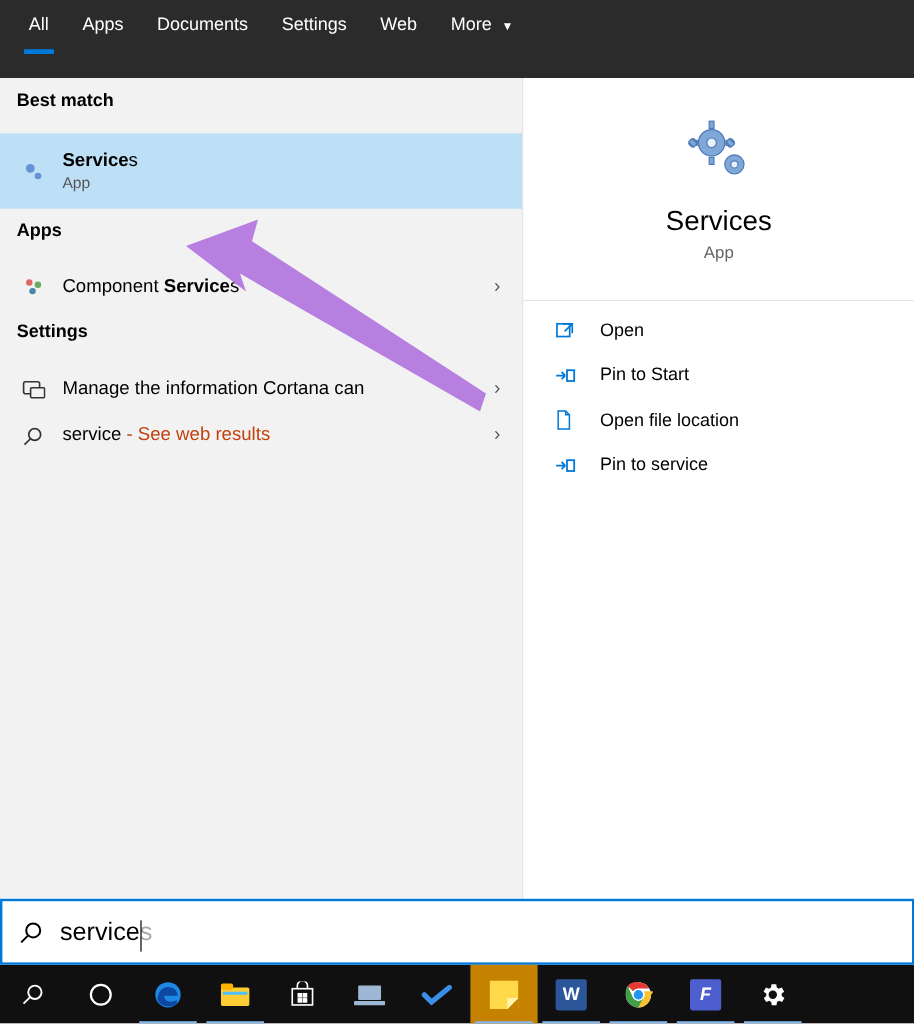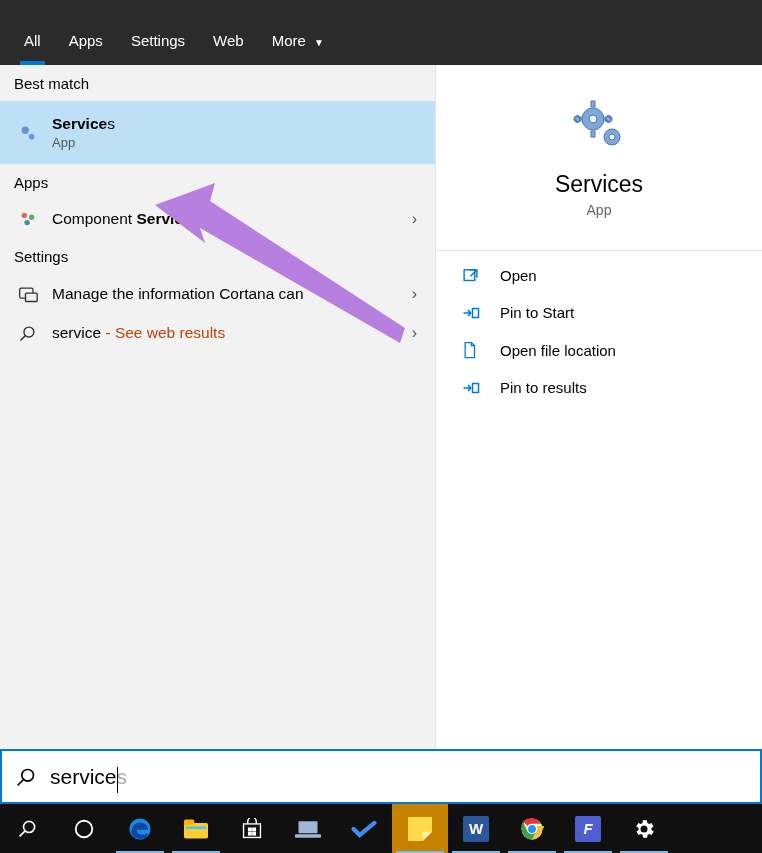--- a/index.html
+++ b/index.html
@@ -1,30 +1,30 @@
 <!DOCTYPE html>
 <html><head>
 <meta charset="utf-8">
 <style>
   * { box-sizing: border-box; margin: 0; padding: 0; font-family: "Segoe UI", Arial, sans-serif; }
   html, body { width: 762px; height: 853px; overflow: hidden; background: #fff; }
 
   
-  .tabbar { height: 65px; background: #2b2b2b; display: flex; align-items: flex-end; padding: 0 10px; }
+  .tabbar { height: 65px; background: #2b2b2b; display: flex; align-items: flex-start; padding: 0 10px; }
   .tab { color: #fff; font-size: 15px; padding: 12px 14px 16px; cursor: pointer; position: relative; }
   .tab.active::after { content: ""; position: absolute; left: 10px; right: 10px; bottom: 0; height: 4px; background: #0078d7; }
   .tab .chev { margin-left: 4px; font-size: 10px; }
 
   
   .main { display: flex; height: 684px; }
   .left { width: 435px; background: #f2f2f2; display: flex; flex-direction: column; position: relative; }
   .left-scroll { flex: 1; overflow: hidden; }
   .right { flex: 1; background: #fff; display: flex; flex-direction: column; border-left: 1px solid #e5e5e5; }
 
-  .section-hdr { font-weight: 400; font-size: 15px; padding: 10px 14px 9px; color: #000; }
+  .section-hdr { font-weight: 700; font-size: 15px; padding: 10px 14px 19px; color: #000; }
 
   .result { display: flex; align-items: center; padding: 10px 14px; cursor: pointer; position: relative; color:#000; }
   .result.best { background: #bde0f7; padding: 14px 14px; }
   .result .icon-slot { width: 28px; display: flex; justify-content: center; margin-right: 10px; font-size: 18px; color:#444; }
   .result .text { flex: 1; font-size: 15.5px; }
   .result .sub { font-size: 13px; color: #555; margin-top: 2px; }
   .result .chev-r { font-size: 16px; color: #555; padding: 0 4px; }
   .faded { color: #c2410c; }
   .normal { font-weight: 400; }
   .bold  { font-weight: 600; }
@@ -55,20 +55,21 @@
 
   
   .arrow { position: absolute; top: 118px; left: 155px; width: 250px; height: 160px; pointer-events: none; }
 </style>
 </head>
 <body>
 
 <div class="tabbar">
   <div class="tab active">All</div>
   <div class="tab">Apps</div>
+  <div class="tab">Documents</div>
   <div class="tab">Settings</div>
   <div class="tab">Web</div>
   <div class="tab">
     <span>More</span>
     <span class="chev">▼</span>
   </div>
 </div>
 
 <div class="main">
   <div class="left">
@@ -199,21 +200,21 @@
       </span>
       <span>Open file location</span>
     </div>
     <div class="action">
       <span class="aicon">
         <svg width="18" height="16" viewBox="0 0 24 20" fill="none" stroke="#0078d7" stroke-width="2">
             <path d="M2 10h10M12 10l-4-4M12 10l-4 4"></path>
             <rect x="14" y="4" width="8" height="12"></rect>
           </svg>
       </span>
-      <span>Pin to results</span>
+      <span>Pin to service</span>
     </div>
   </div>
 </div>
 
 <div class="searchbox">
   <span class="mag">
     <svg width="20" height="20" viewBox="0 0 24 24" fill="none" stroke="#000" stroke-width="2">
         <circle cx="10" cy="10" r="7"></circle>
         <line x1="15" y1="15" x2="22" y2="22"></line>
       </svg>

